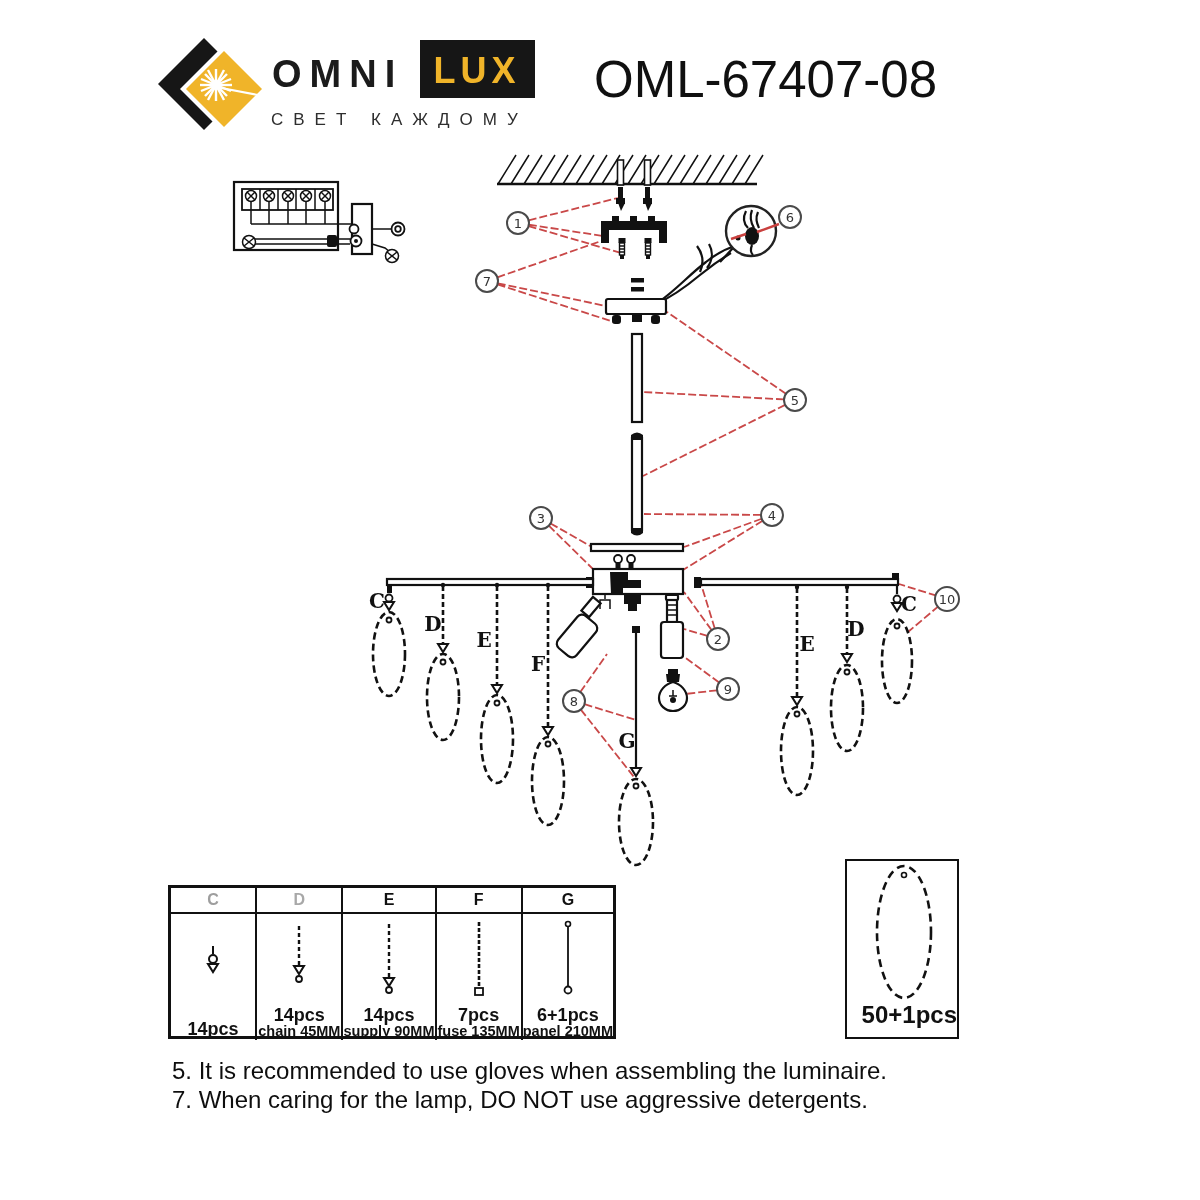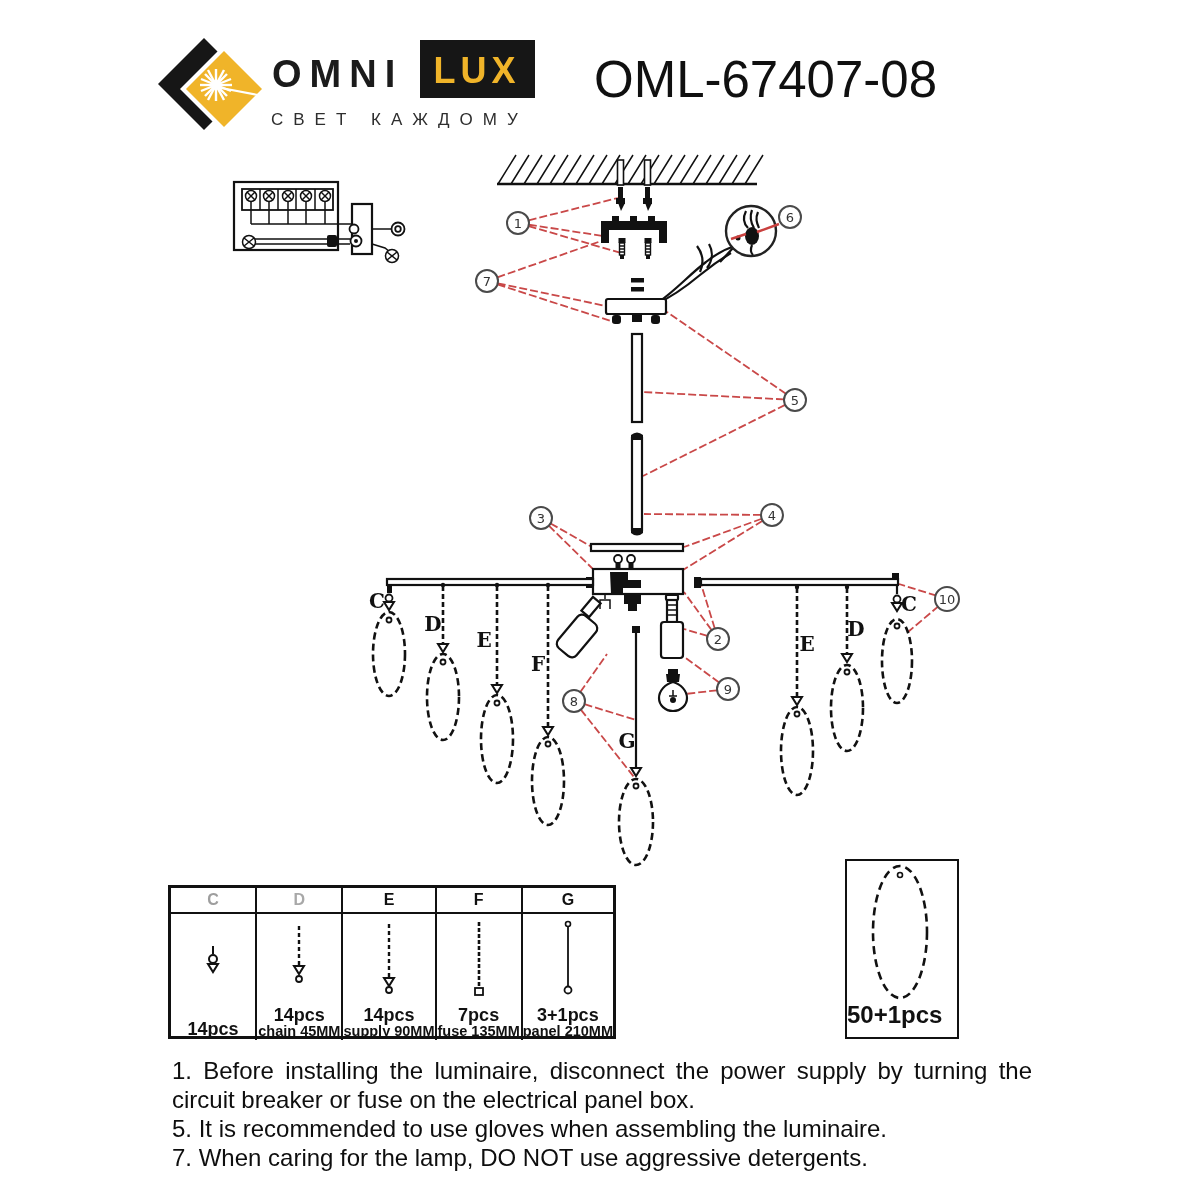--- a/index.html
+++ b/index.html
@@ -37,21 +37,21 @@
   .pcol:nth-child(1) .phead{color:#9e9e9e;}
   .pcol:nth-child(2) .phead{color:#a8a8a8;}
   .picon{flex:1;display:flex;align-items:flex-start;justify-content:center;padding-top:4px;}
   .plab{height:40px;display:flex;flex-direction:column;align-items:center;justify-content:flex-end;
         padding-bottom:2px;line-height:1.0;}
   .pqty{font-weight:bold;font-size:18px;}
   .pchain{font-weight:bold;font-size:14.5px;white-space:nowrap;}
 
   
   .spare{position:absolute;left:845px;top:827px;width:110px;height:176px;
-         border:2.5px solid #111;display:flex;flex-direction:column;align-items:flex-start;}
+         border:2.5px solid #111;display:flex;flex-direction:column;align-items:flex-end;}
   .sparelab{font-weight:bold;font-size:24px;margin-top:-2px;}
 
   
   .instr{position:absolute;left:172px;top:1024px;width:860px;font-size:24px;
          line-height:29px;color:#0e0e0e;}
   .instr p{margin:0;text-align:justify;}
 </style>
 </head>
 <body>
 
@@ -425,33 +425,32 @@
     <div class="pcol">
       <div class="phead">G</div>
       <div class="picon">
           <svg width="40" height="80">
         <circle cx="20" cy="6" r="2.5" fill="#fff" stroke="#111" stroke-width="1.6"></circle>
         <line x1="20" y1="8" x2="20" y2="68" stroke="#111" stroke-width="1.8"></line>
         <circle cx="20" cy="72" r="3.5" fill="#fff" stroke="#111" stroke-width="1.8"></circle>
           </svg>
         </div>
       <div class="plab">
-          <span class="pqty">3+1pcs</span>
+          <span class="pqty">6+1pcs</span>
         <span class="pchain">panel 210MM</span>
         </div>
     </div>
   </div>
 
   <div class="spare">
     <svg width="106" height="142">
       <ellipse cx="53" cy="71" rx="27" ry="66" fill="#fff" stroke="#111" stroke-width="2.6" stroke-dasharray="8 5"></ellipse>
       <circle cx="53" cy="14" r="2.5" fill="#fff" stroke="#111" stroke-width="1.6"></circle>
     </svg>
     <div class="sparelab">50+1pcs</div>
   </div>
 
   <div class="instr">
-    <p>1. Before installing the luminaire, disconnect the power supply by turning the circuit breaker or fuse on the electrical panel box.</p>
     <p>5. It is recommended to use gloves when assembling the luminaire.</p>
     <p>7. When caring for the lamp, DO NOT use aggressive detergents.</p>
   </div>
 
 </div>
 
 </body></html>

